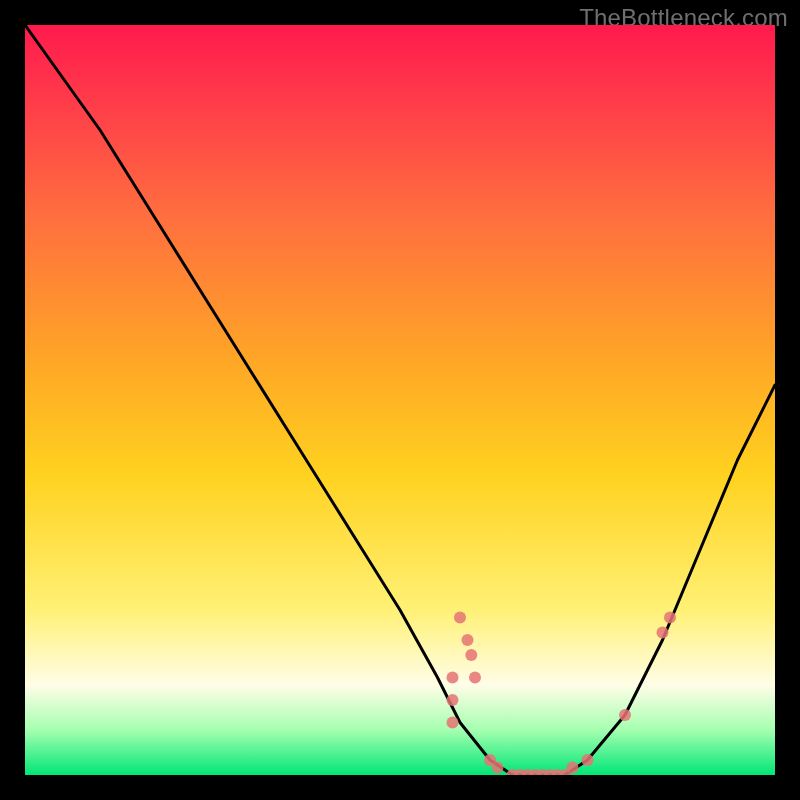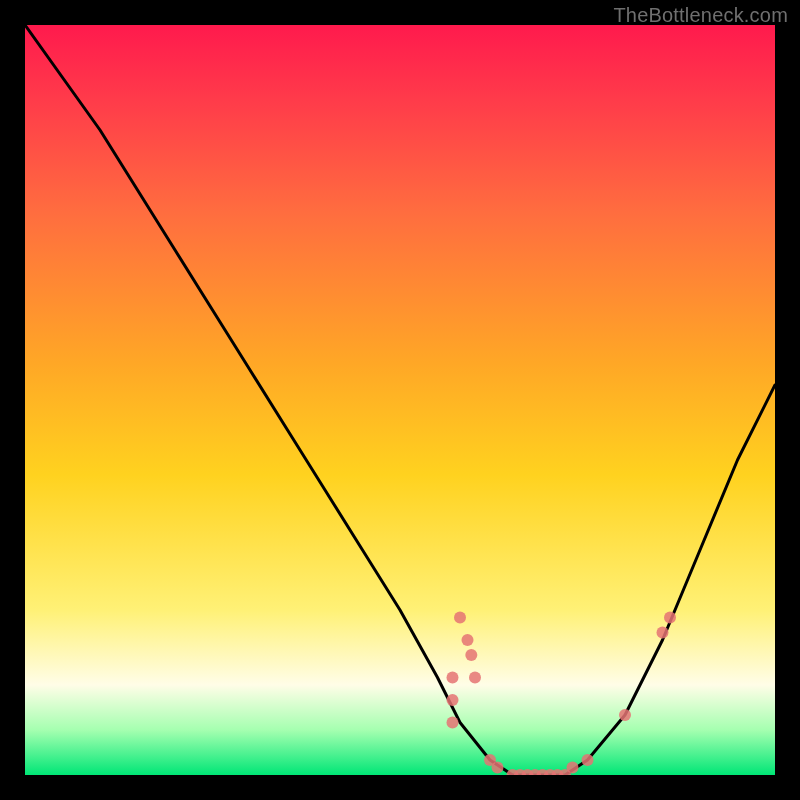--- a/index.html
+++ b/index.html
@@ -46,21 +46,21 @@
     left: 0;
     top: 0;
     width: 100%;
     height: 100%;
   }
   .watermark {
     position: absolute;
     top: 4px;
     right: 12px;
     color: #6f6f6f;
-    font-size: 20px;
+    font-size: 24px;
     font-weight: 500;
     letter-spacing: 0.2px;
   }
 </style>
 </head>
 <body>
 
 <div class="container">
   <div class="watermark">TheBottleneck.com</div>
   <div class="plot-area">

